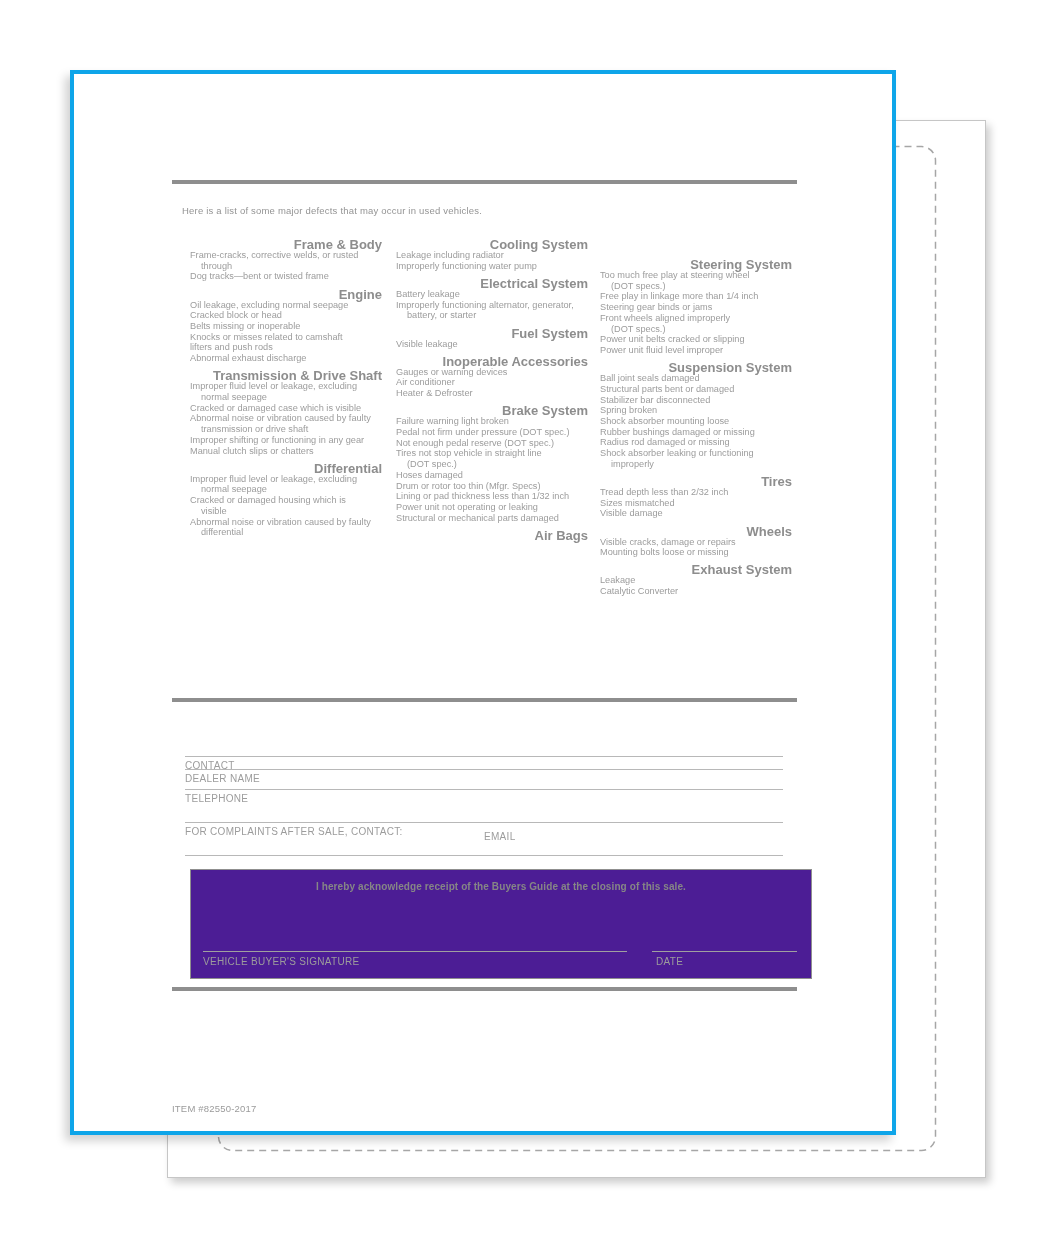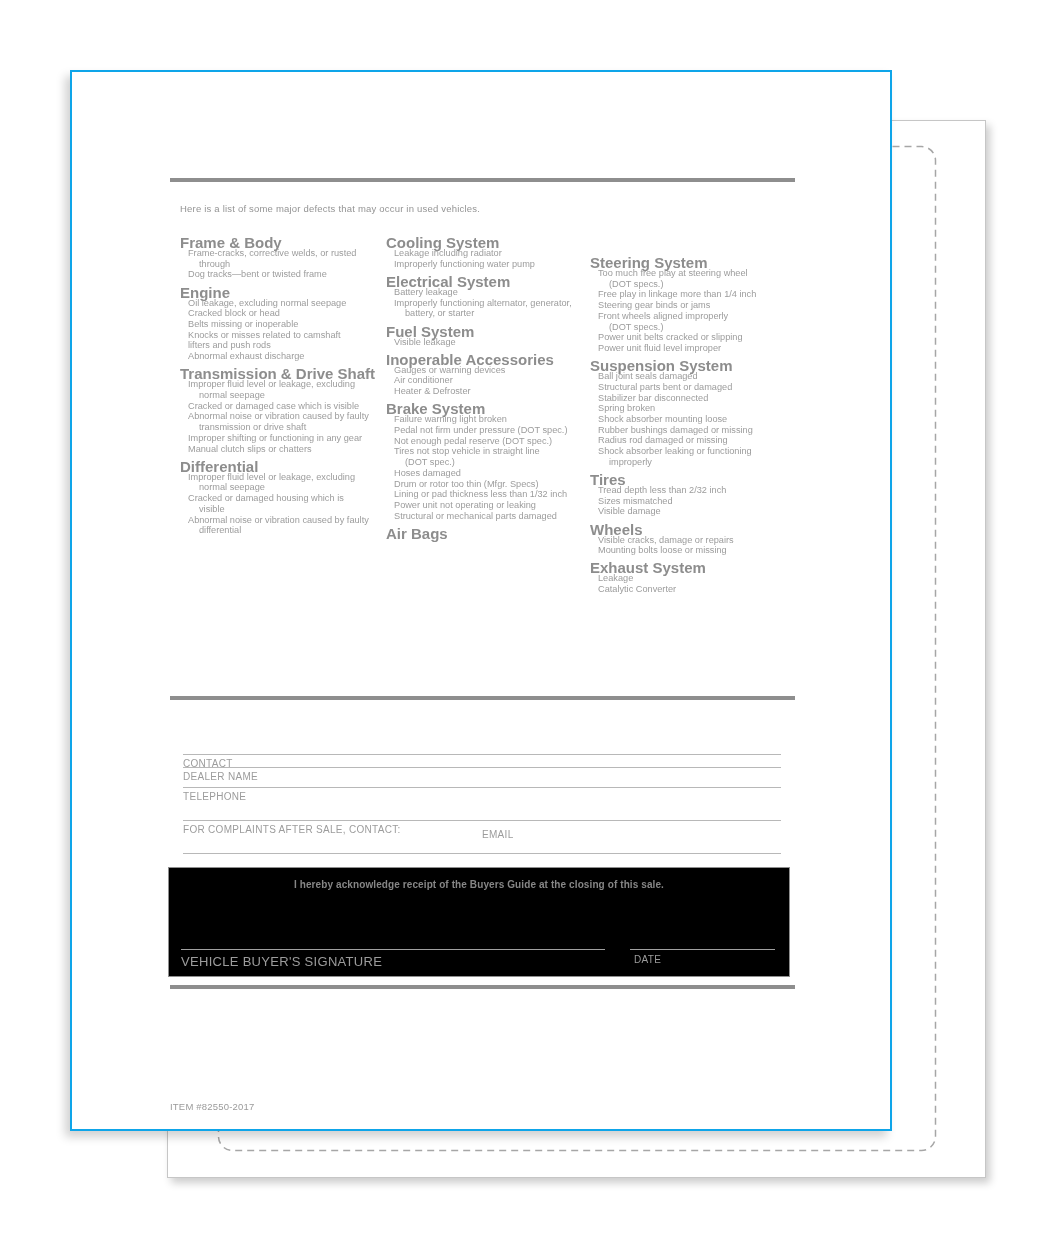--- a/index.html
+++ b/index.html
@@ -10,63 +10,63 @@
   }
   .page{position:absolute;background:#ffffff;}
   .page-back{
     left:167px;top:120px;width:817px;height:1056px;
     border:1px solid #c6c6c6;
     box-shadow:4px 5px 8px rgba(0,0,0,0.20);
   }
   .dashed-outline{position:absolute;left:49px;top:24px;}
   .page-front{
     left:70px;top:70px;width:818px;height:1057px;
-    border:2px solid #0ea5e9;
+    border:4px solid #0ea5e9;
     box-shadow:-5px 6px 9px rgba(0,0,0,0.18);
   }
   .rule{position:absolute;left:98px;width:625px;height:4px;background:#8e8e8e;}
   .rule-top{top:106px;}
   .rule-mid{top:624px;}
   .rule-bottom{top:913px;}
   .intro{
     position:absolute;left:108px;top:131px;
     font-size:9.5px;color:#949494;letter-spacing:0.2px;
   }
   .columns{position:absolute;left:108px;top:165px;width:630px;}
   .defect-col{position:absolute;top:0;width:200px;}
   .defect-col.c0{left:0;}
   .defect-col.c1{left:206px;}
   .defect-col.c2{left:410px;margin-top:20px;}
   .defect-heading{
-    font-size:15px;font-weight:bold;color:#8d8d8d;
-    line-height:11px;margin-top:6.5px;white-space:nowrap;
+    font-size:13px;font-weight:bold;color:#8d8d8d;
+    line-height:11px;margin-top:6.5px;white-space:nowrap;text-align:right;
   }
   .defect-heading:first-child{margin-top:0;}
   .defect-line{
     font-size:9.2px;color:#9c9c9c;line-height:10.7px;white-space:nowrap;
   }
   .defect-line.ind1{padding-left:8px;}
   .defect-line.ind2{padding-left:19px;}
   .field-row{position:absolute;left:98px;width:625px;height:33px;}
   .field-line{position:absolute;left:13px;top:0;width:598px;border-top:1px solid #b8b8b8;}
   .field-label{
     position:absolute;left:13px;top:4px;
     font-size:10px;color:#9c9c9c;letter-spacing:0.3px;white-space:nowrap;
   }
   .field-label.second{left:312px;margin-top:38px;}
   .ack-box{
-    position:absolute;left:96px;top:795px;width:620px;height:108px;
-    border:1.5px solid #8f8f8f;background:#000000;
+    position:absolute;left:116px;top:795px;width:620px;height:108px;
+    border:1.5px solid #8f8f8f;background:#4c1d95;
   }
   .ack-text{
     position:absolute;left:0;top:11px;width:100%;text-align:center;
     font-size:10px;font-weight:bold;color:#868686;letter-spacing:0.1px;
   }
   .sig-line{position:absolute;left:12px;top:81px;width:424px;border-top:1px solid #a0a0a0;}
-  .sig-label{position:absolute;left:12px;top:86px;font-size:13px;color:#9c9c9c;letter-spacing:0.3px;}
+  .sig-label{position:absolute;left:12px;top:86px;font-size:10px;color:#9c9c9c;letter-spacing:0.3px;}
   .date-line{position:absolute;left:461px;top:81px;width:145px;border-top:1px solid #a0a0a0;}
   .date-label{position:absolute;left:465px;top:86px;font-size:10px;color:#9c9c9c;letter-spacing:0.3px;}
   .important{
     position:absolute;left:98px;top:924px;width:614px;margin:0;
     font-size:11px;line-height:15px;color:#8f8f8f;white-space:pre-wrap;
   }
   .imp-label{font-weight:bold;color:#7d7d7d;margin-right:7px;}
   .item-number{position:absolute;left:98px;top:1009px;font-size:9.5px;color:#9b9b9b;letter-spacing:0.2px;margin-top:20px;}
 </style>
 </head>

